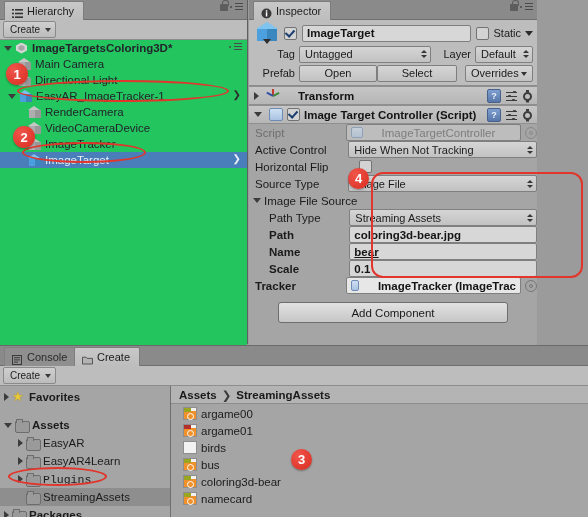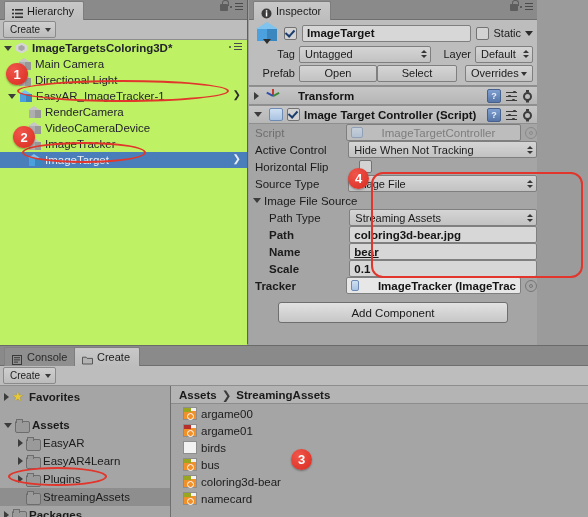--- a/index.html
+++ b/index.html
@@ -54,21 +54,21 @@
   .lockrow{position:absolute;right:4px;top:3px;display:flex;align-items:center;gap:5px;}
   .lock{width:8px;height:7px;background:#5d5d5d;border-radius:1px;position:relative;}
   .lock:before{content:"";position:absolute;left:1.5px;top:-4px;width:5px;height:5px;border:1.3px solid #5d5d5d;border-bottom:none;border-radius:3px 3px 0 0;}
   .hamb{width:10px;height:8px;position:relative;}
   .hamb i{position:absolute;left:2px;right:0;height:1.3px;background:#4a4a4a;}
   .hamb i:nth-child(1){top:0;} .hamb i:nth-child(2){top:3px;} .hamb i:nth-child(3){top:6px;}
   .hamb:before{content:"";position:absolute;left:-3px;top:3px;width:2px;height:2px;background:#4a4a4a;border-radius:50%;}
 
   
   #hierarchy{left:0;top:0;width:248px;height:344px;background:#a5a5a5;border-right:1px solid #5f5f5f;}
-  .h-body{background:#bef264;height:306px;position:relative;}
+  .h-body{background:#22c55e;height:306px;position:relative;}
   .row{height:16px;display:flex;align-items:center;position:relative;padding-left:4px;font-size:11.5px;white-space:nowrap;}
   .row.scene{font-weight:bold;color:#141414;}
   .row.sel{background:#4a7ebb;color:#f0f0f0;}
   .row .lbl{color:#23232c;}
   .row.sel .lbl{color:#e9eef5;}
   .disc{width:0;height:0;border-top:4px solid transparent;border-bottom:4px solid transparent;border-left:5px solid #3c3c3c;margin-right:3px;flex:none;}
   .disc.open{border-left:4px solid transparent;border-right:4px solid transparent;border-top:5px solid #3c3c3c;border-bottom:none;margin-right:3px;}
   .disc.none{border:none;width:5px;height:8px;margin-right:3px;}
   .cube{width:13px;height:13px;margin-right:4px;flex:none;position:relative;}
   .cube .top{position:absolute;left:0;top:0;width:0;height:0;border-left:6.5px solid transparent;border-right:6.5px solid transparent;border-bottom:4px solid #c6c6c6;}
@@ -540,21 +540,21 @@
       <div class="prow2" style="padding-left:18px;">
         <span class="disc"></span>
         <span class="folder"></span>
         <span>EasyAR</span>
       </div>
       <div class="prow2" style="padding-left:18px;">
         <span class="disc"></span>
         <span class="folder"></span>
         <span>EasyAR4Learn</span>
       </div>
-      <div class="prow2" style="padding-left:18px;">
+      <div class="prow2" style="padding-left:18px;font-family:Liberation Mono, monospace;">
         <span class="disc"></span>
         <span class="folder"></span>
         <span>Plugins</span>
       </div>
       <div class="prow2 selfolder" style="padding-left:18px;">
         <span class="disc none"></span>
         <span class="folder"></span>
         <span>StreamingAssets</span>
       </div>
       <div class="prow2" style="padding-left:4px;">

